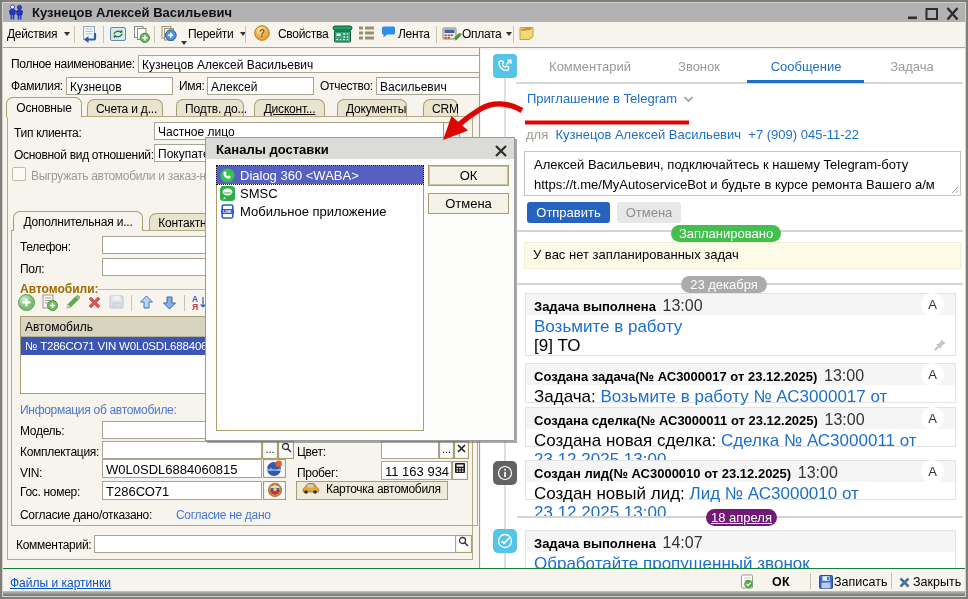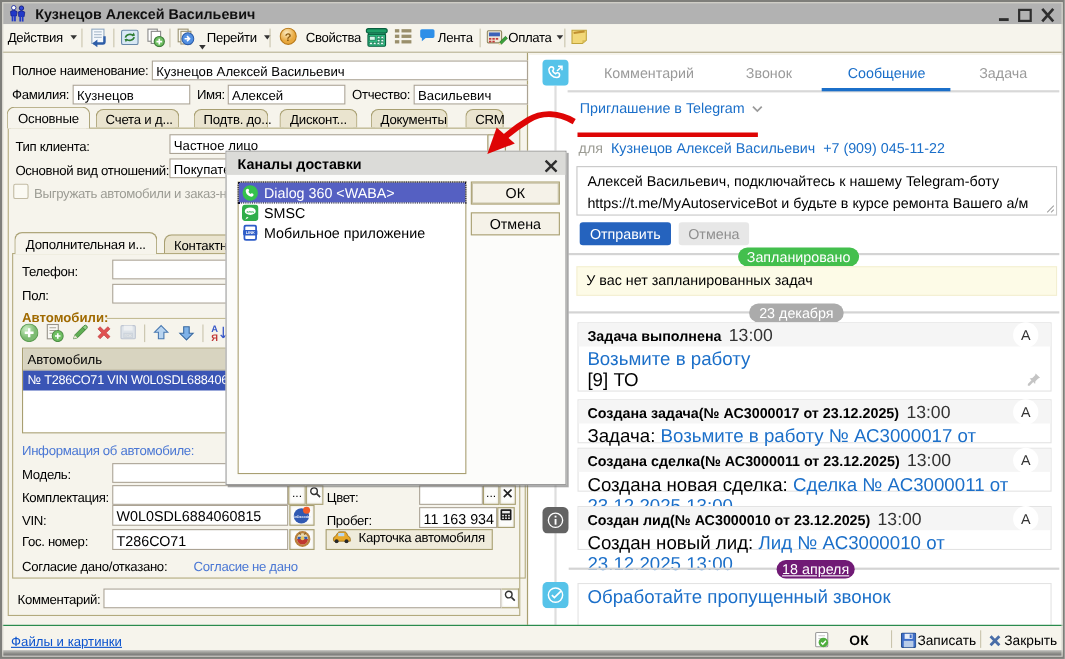--- a/index.html
+++ b/index.html
@@ -166,21 +166,21 @@
     <div class="lbl" style="left:9px; top:31px;">Фамилия:</div>
     <div class="inp" style="left:64px; top:29px; width:107px;">Кузнецов</div>
     <div class="lbl" style="left:177px; top:31px;">Имя:</div>
     <div class="inp" style="left:205px; top:29px; width:107px;">Алексей</div>
     <div class="lbl" style="left:318px; top:31px;">Отчество:</div>
     <div class="inp" style="left:374px; top:29px; width:104px;">Васильевич</div>
     <div style="position:absolute; left:0; top:50px; width:478px; height:18px;">
       <div class="tab act" style="position:absolute; left:4px; width:76px; text-align:center;">Основные</div>
       <div class="tab" style="position:absolute; left:85px; width:76px; text-align:center;">Счета и д...</div>
       <div class="tab" style="position:absolute; left:174px; width:68px; text-align:center;">Подтв. до...</div>
-      <div class="tab" style="position:absolute; left:252px; width:71px; text-align:center;">Дисконт...</div>
+      <div class="tab" style="position:absolute; left:252px; width:71px; text-align:center;text-decoration:underline;">Дисконт...</div>
       <div class="tab" style="position:absolute; left:335px; width:70px; text-align:center;">Документы</div>
       <div class="tab" style="position:absolute; left:421px; width:35px; text-align:center;">CRM</div>
     </div>
     <div class="gbox" style="left:5px; top:68px; width:466px; height:444px;"></div>
     <div class="lbl" style="left:12px; top:78px;">Тип клиента:</div>
     <div class="inp" style="left:152px; top:74px; width:290px;">Частное лицо</div>
     <div class="btn3d" style="left:441px; top:74px; width:17px; height:18px;">...</div>
     <div class="lbl" style="left:12px; top:100px;">Основной вид отношений:</div>
     <div class="inp" style="left:152px; top:96px; width:306px;">Покупате...</div>
     <div class="lbl dim" style="left:29px; top:121px;">Выгружать автомобили и заказ-нар...</div>
@@ -350,20 +350,21 @@
       <div class="chead"><b>Создана сделка(№ АС3000011 от 23.12.2025)</b> <span class="ctime">13:00</span><span class="avatar">А</span></div>
       <div class="cbody">Создана новая сделка: <span style="color:#1B6FC9">Сделка № АС3000011 от 23.12.2025 13:00</span></div>
     </div>
     <div class="card" style="top:410px; height:40px;">
       <div class="chead"><b>Создан лид(№ АС3000010 от 23.12.2025)</b> <span class="ctime">13:00</span><span class="avatar">А</span></div>
       <div class="cbody">Создан новый лид: <span style="color:#1B6FC9">Лид № АС3000010 от 23.12.2025 13:00</span></div>
     </div>
     <div class="hline" style="top:466px;"></div>
     <div class="pill" style="left:225px; top:459px; width:71px; height:17px; background:#701a75; line-height:17px;text-decoration:underline;">18 апреля</div>
     <div class="card" style="top:480px; height:60px;">
+      <div class="chead"><b>Задача выполнена</b> <span class="ctime">14:07</span></div>
       <div class="cbody">
           <div style="color:#1B6FC9">Обработайте пропущенный звонок</div>
         </div>
     </div>
 
     <div style="position:absolute; left:23px; top:28px; width:2px; height:492px; background:#DEDEDE;"></div>
     <svg style="position:absolute; left:12px; top:4px;" width="24" height="24" viewBox="0 0 24 24">
         <rect width="24" height="24" rx="4" fill="#56C3E9"></rect>
         <path d="M8.3 6.8 c1.1 0 2 .9 2 2 0 .7 -.4 1.2 -.9 1.6 .5 1.2 1.5 2.2 2.7 2.7 .4 -.5 .9 -.9 1.6 -.9 1.1 0 2 .9 2 2 0 1.3 -1.1 2.3 -2.5 2.3 -3.7 0 -7.2 -3.5 -7.2 -7.2 0 -1.4 1 -2.5 2.3 -2.5z" fill="none" stroke="#fff" stroke-width="1.4"></path>
         <path d="M13.4 10.6 L17.6 6.4 M14.3 6.2 h3.6 v3.6" fill="none" stroke="#fff" stroke-width="1.4"></path>

